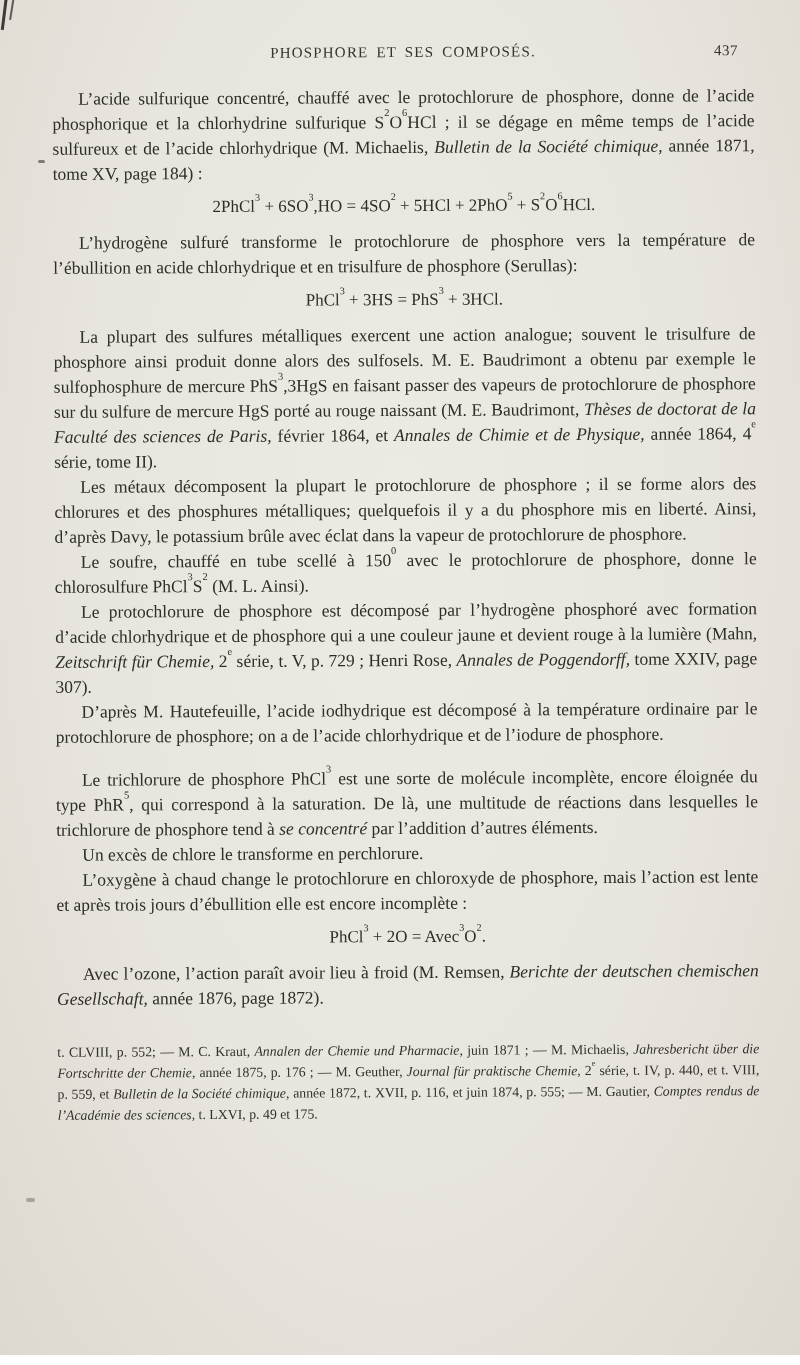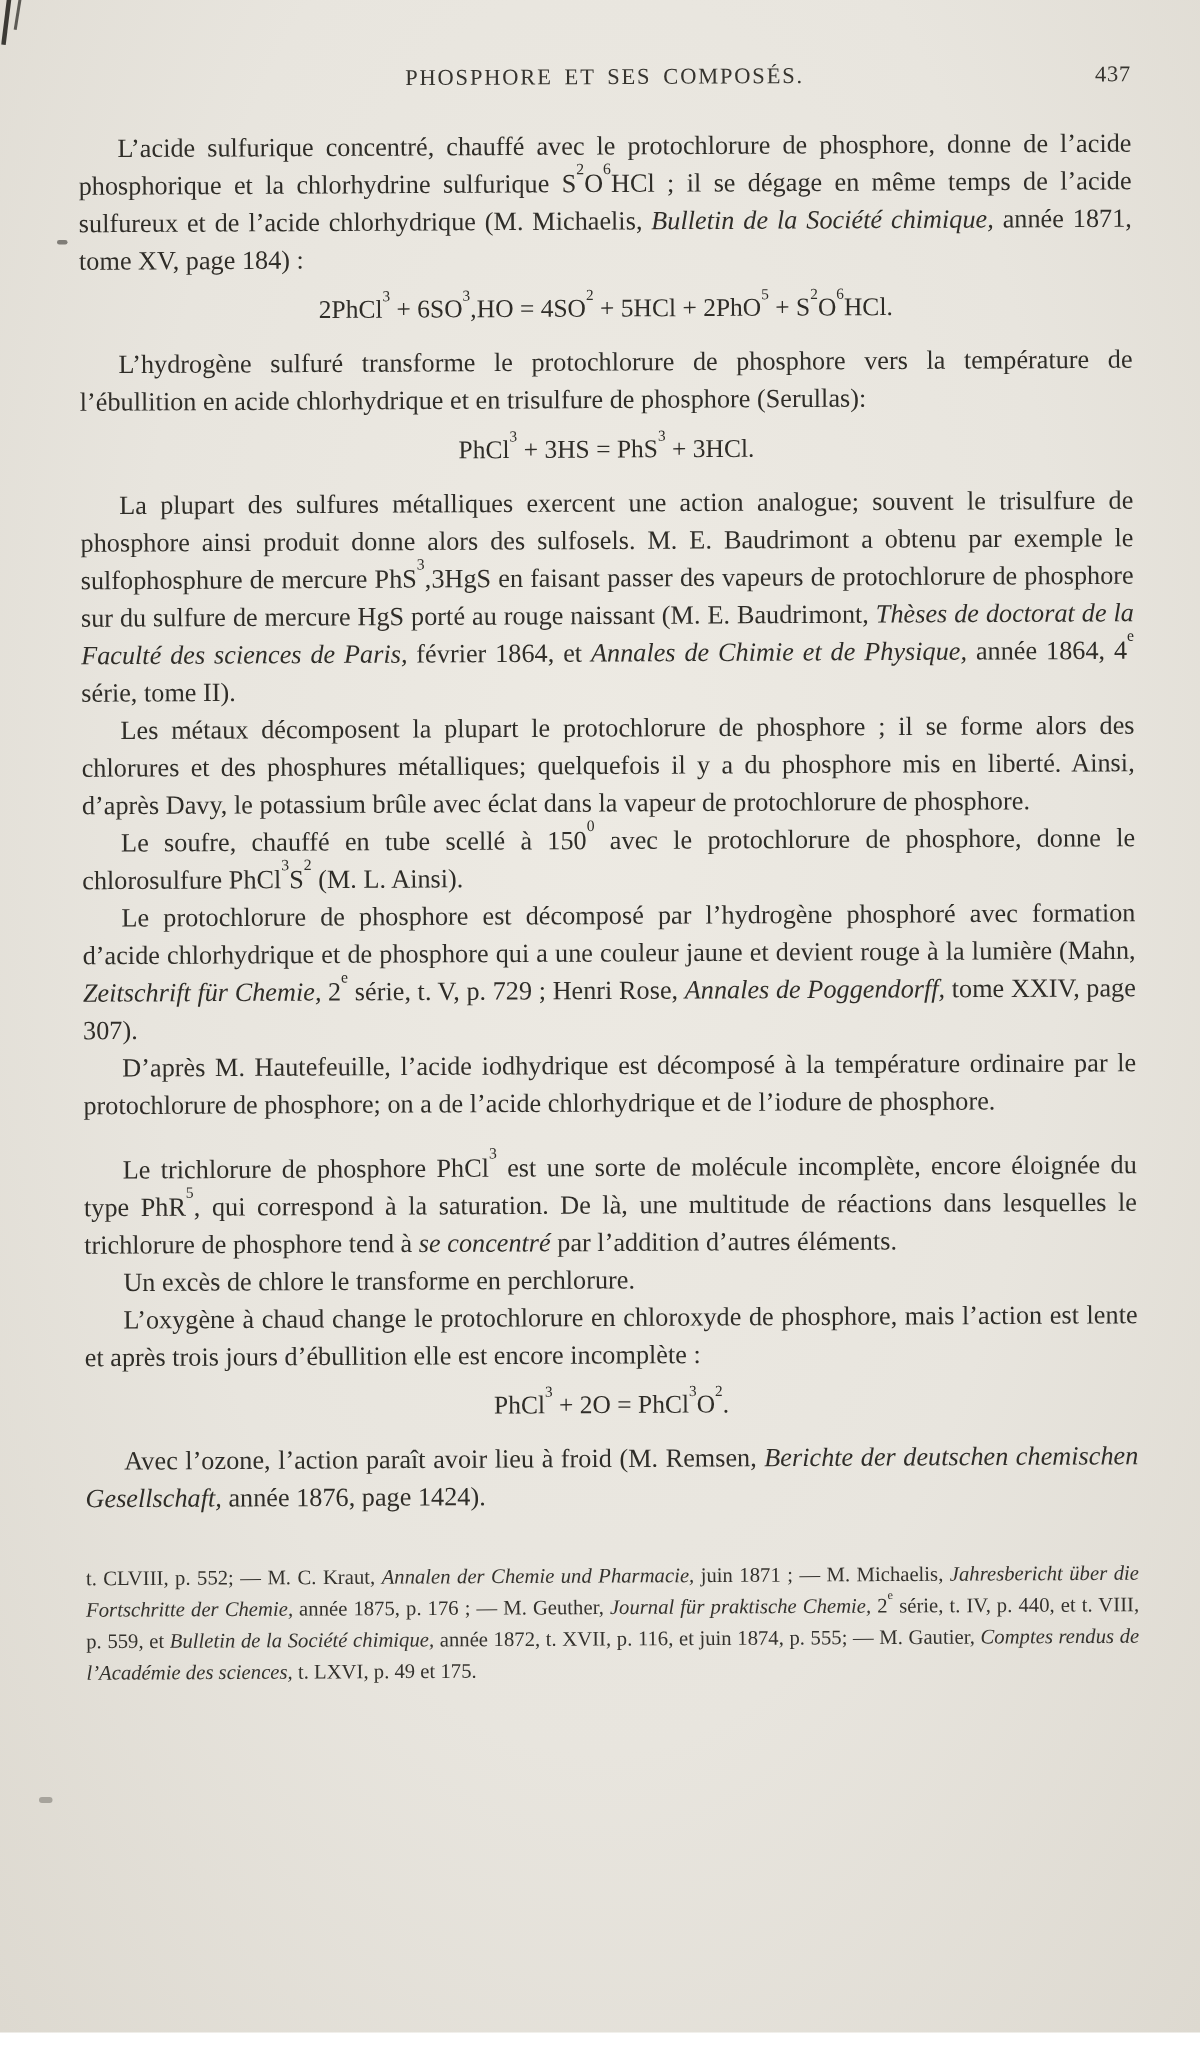--- a/index.html
+++ b/index.html
@@ -27,21 +27,21 @@
   }
   .header {
     position: relative;
     text-align: center;
     font-size: 15px;
     letter-spacing: 1.2px;
     word-spacing: 3px;
     color: #36342f;
     margin-bottom: 24px;
   }
-  .page-num { position: absolute; right: 0; top: 0; letter-spacing: .5px; }
+  .page-num { position: absolute; right: 16px; top: 0; letter-spacing: .5px; }
   p.body {
     margin: 0;
     text-align: justify;
     text-indent: 26px;
     font-size: 17.5px;
     line-height: 25px;
   }
   p.equation {
     margin: 9px 0 11px;
     text-align: center;
@@ -82,20 +82,20 @@
       <p class="body"><span>L’hydrogène sulfuré transforme le protochlorure de phosphore vers la température de l’ébullition en acide chlorhydrique et en trisulfure de phosphore (Serullas):</span></p>
       <p class="equation"><span>PhCl</span><sup>3</sup><span> + 3HS = PhS</span><sup>3</sup><span> + 3HCl.</span></p>
       <p class="body"><span>La plupart des sulfures métalliques exercent une action analogue; souvent le trisulfure de phosphore ainsi produit donne alors des sulfosels. M. E. Baudrimont a obtenu par exemple le sulfophosphure de mercure PhS</span><sup>3</sup><span>,3HgS en faisant passer des vapeurs de protochlorure de phosphore sur du sulfure de mercure HgS porté au rouge naissant (M. E. Baudrimont, </span><span class="it">Thèses de doctorat de la Faculté des sciences de Paris,</span><span> février 1864, et </span><span class="it">Annales de Chimie et de Physique,</span><span> année 1864, 4</span><sup>e</sup><span> série, tome II).</span></p>
       <p class="body"><span>Les métaux décomposent la plupart le protochlorure de phosphore ; il se forme alors des chlorures et des phosphures métalliques; quelquefois il y a du phosphore mis en liberté. Ainsi, d’après Davy, le potassium brûle avec éclat dans la vapeur de protochlorure de phosphore.</span></p>
       <p class="body"><span>Le soufre, chauffé en tube scellé à 150</span><sup>0</sup><span> avec le protochlorure de phosphore, donne le chlorosulfure PhCl</span><sup>3</sup><span>S</span><sup>2</sup><span> (M. L. Ainsi).</span></p>
       <p class="body"><span>Le protochlorure de phosphore est décomposé par l’hydrogène phosphoré avec formation d’acide chlorhydrique et de phosphore qui a une couleur jaune et devient rouge à la lumière (Mahn, </span><span class="it">Zeitschrift für Chemie,</span><span> 2</span><sup>e</sup><span> série, t. V, p. 729 ; Henri Rose, </span><span class="it">Annales de Poggendorff,</span><span> tome XXIV, page 307).</span></p>
       <p class="body"><span>D’après M. Hautefeuille, l’acide iodhydrique est décomposé à la température ordinaire par le protochlorure de phosphore; on a de l’acide chlorhydrique et de l’iodure de phosphore.</span></p>
       <p class="body sect"><span>Le trichlorure de phosphore PhCl</span><sup>3</sup><span> est une sorte de molécule incomplète, encore éloignée du type PhR</span><sup>5</sup><span>, qui correspond à la saturation. De là, une multitude de réactions dans lesquelles le trichlorure de phosphore tend à </span><span class="it">se concentré</span><span> par l’addition d’autres éléments.</span></p>
       <p class="body"><span>Un excès de chlore le transforme en perchlorure.</span></p>
       <p class="body"><span>L’oxygène à chaud change le protochlorure en chloroxyde de phosphore, mais l’action est lente et après trois jours d’ébullition elle est encore incomplète :</span></p>
-      <p class="equation"><span>PhCl</span><sup>3</sup><span> + 2O = PhCl</span><sup>3</sup><span>O</span><sup>2</sup><span>.</span></p>
-      <p class="body"><span>Avec l’ozone, l’action paraît avoir lieu à froid (M. Remsen, </span><span class="it">Berichte der deutschen chemischen Gesellschaft,</span><span> année 1876, page 1424).</span></p>
+      <p class="equation"><span>PhCl</span><sup>3</sup><span> + 2O = Avec</span><sup>3</sup><span>O</span><sup>2</sup><span>.</span></p>
+      <p class="body"><span>Avec l’ozone, l’action paraît avoir lieu à froid (M. Remsen, </span><span class="it">Berichte der deutschen chemischen Gesellschaft,</span><span> année 1876, page 1872).</span></p>
     </div>
 
     <div class="footnote"><span>t. CLVIII, p. 552; — M. C. Kraut, </span><span class="it">Annalen der Chemie und Pharmacie,</span><span> juin 1871 ; — M. Michaelis, </span><span class="it">Jahresbericht über die Fortschritte der Chemie,</span><span> année 1875, p. 176 ; — M. Geuther, </span><span class="it">Journal für praktische Chemie,</span><span> 2</span><sup>e</sup><span> série, t. IV, p. 440, et t. VIII, p. 559, et </span><span class="it">Bulletin de la Société chimique,</span><span> année 1872, t. XVII, p. 116, et juin 1874, p. 555; — M. Gautier, </span><span class="it">Comptes rendus de l’Académie des sciences,</span><span> t. LXVI, p. 49 et 175.</span></div>
 
   </div>
 </div>
 
 </body></html>

